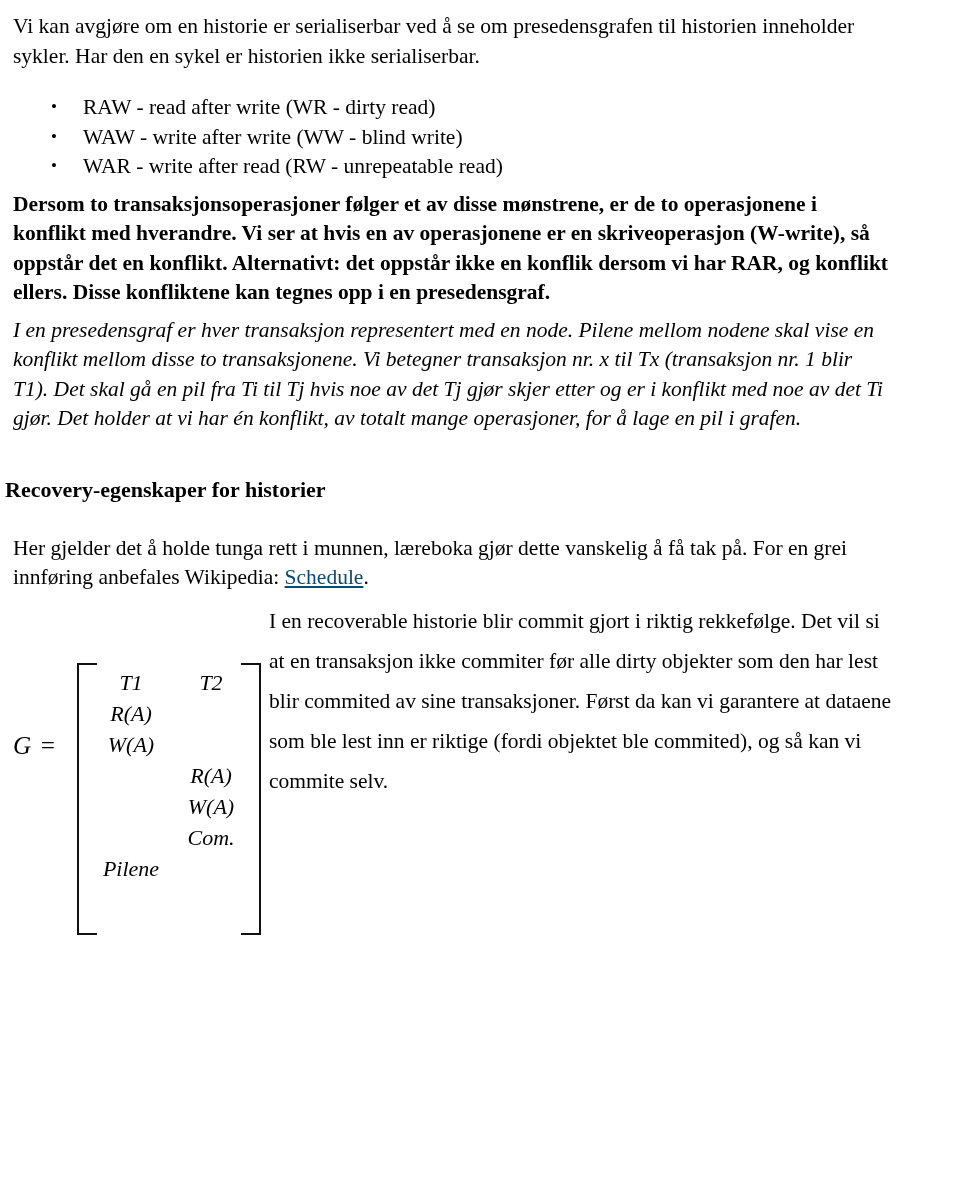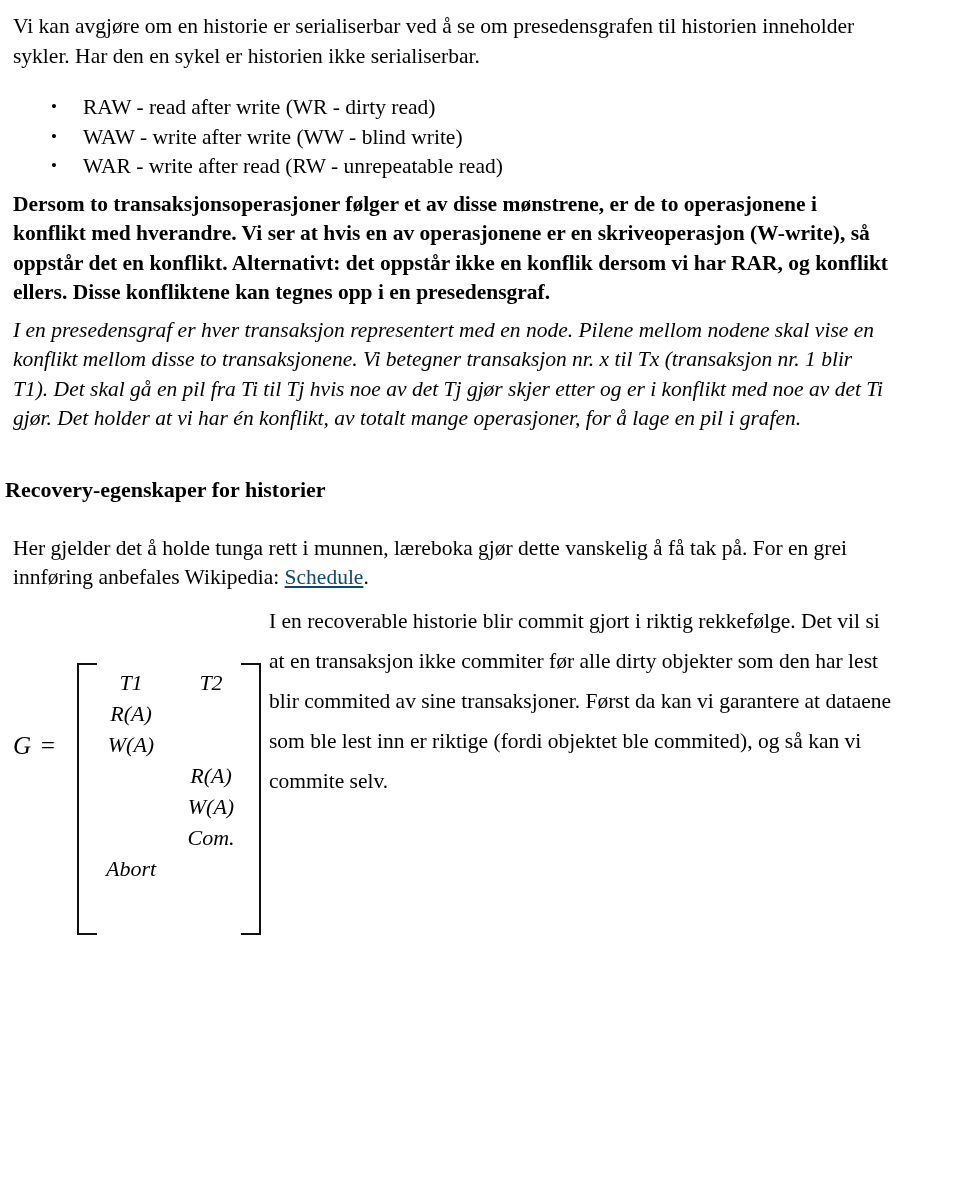--- a/index.html
+++ b/index.html
@@ -180,21 +180,21 @@
 
           <div class="mcell empty"></div>
           <div class="mcell">R(A)</div>
 
           <div class="mcell empty"></div>
           <div class="mcell">W(A)</div>
 
           <div class="mcell empty"></div>
           <div class="mcell">Com.</div>
 
-          <div class="mcell">Abort</div>
+          <div class="mcell">Pilene</div>
           <div class="mcell empty"></div>
         </div>
       </div>
     </div>
 
     <div class="tail-text">I en recoverable historie blir commit gjort i riktig rekkefølge. Det vil si at en transaksjon ikke commiter før alle dirty objekter som den har lest blir commited av sine transaksjoner. Først da kan vi garantere at dataene som ble lest inn er riktige (fordi objektet ble commited), og så kan vi commite selv.</div>
 
     <div class="clearer"></div>
 
 

